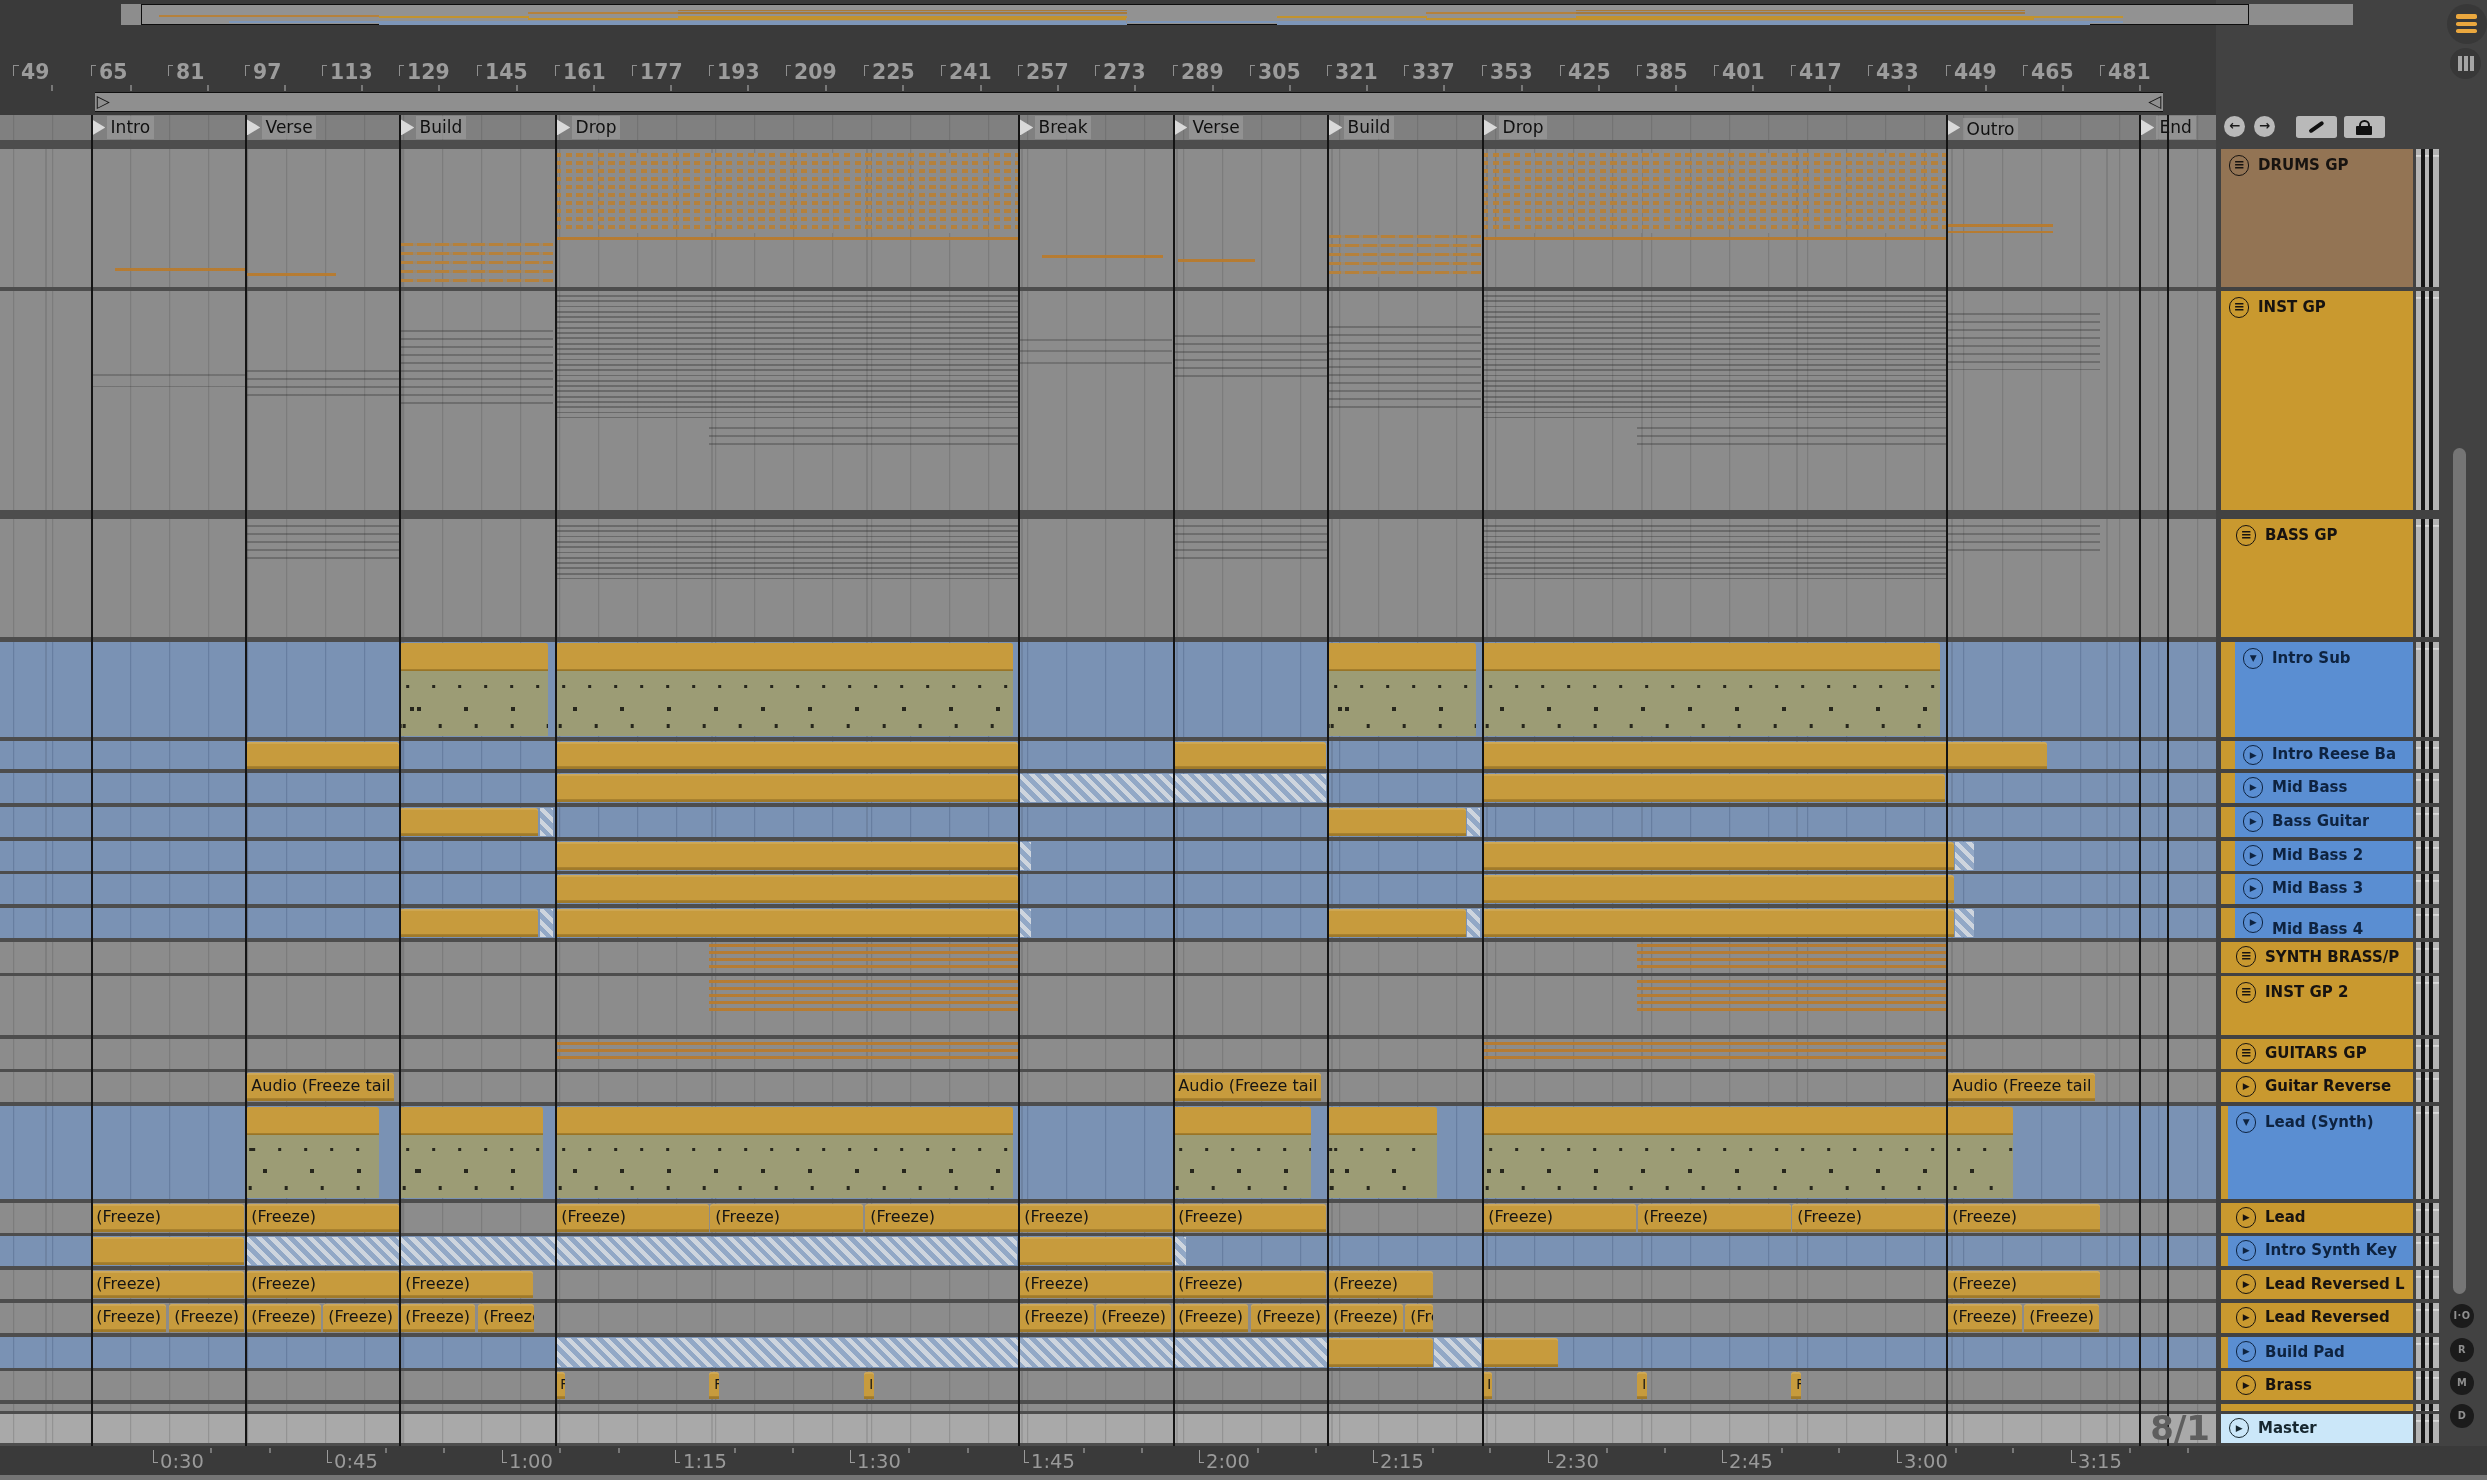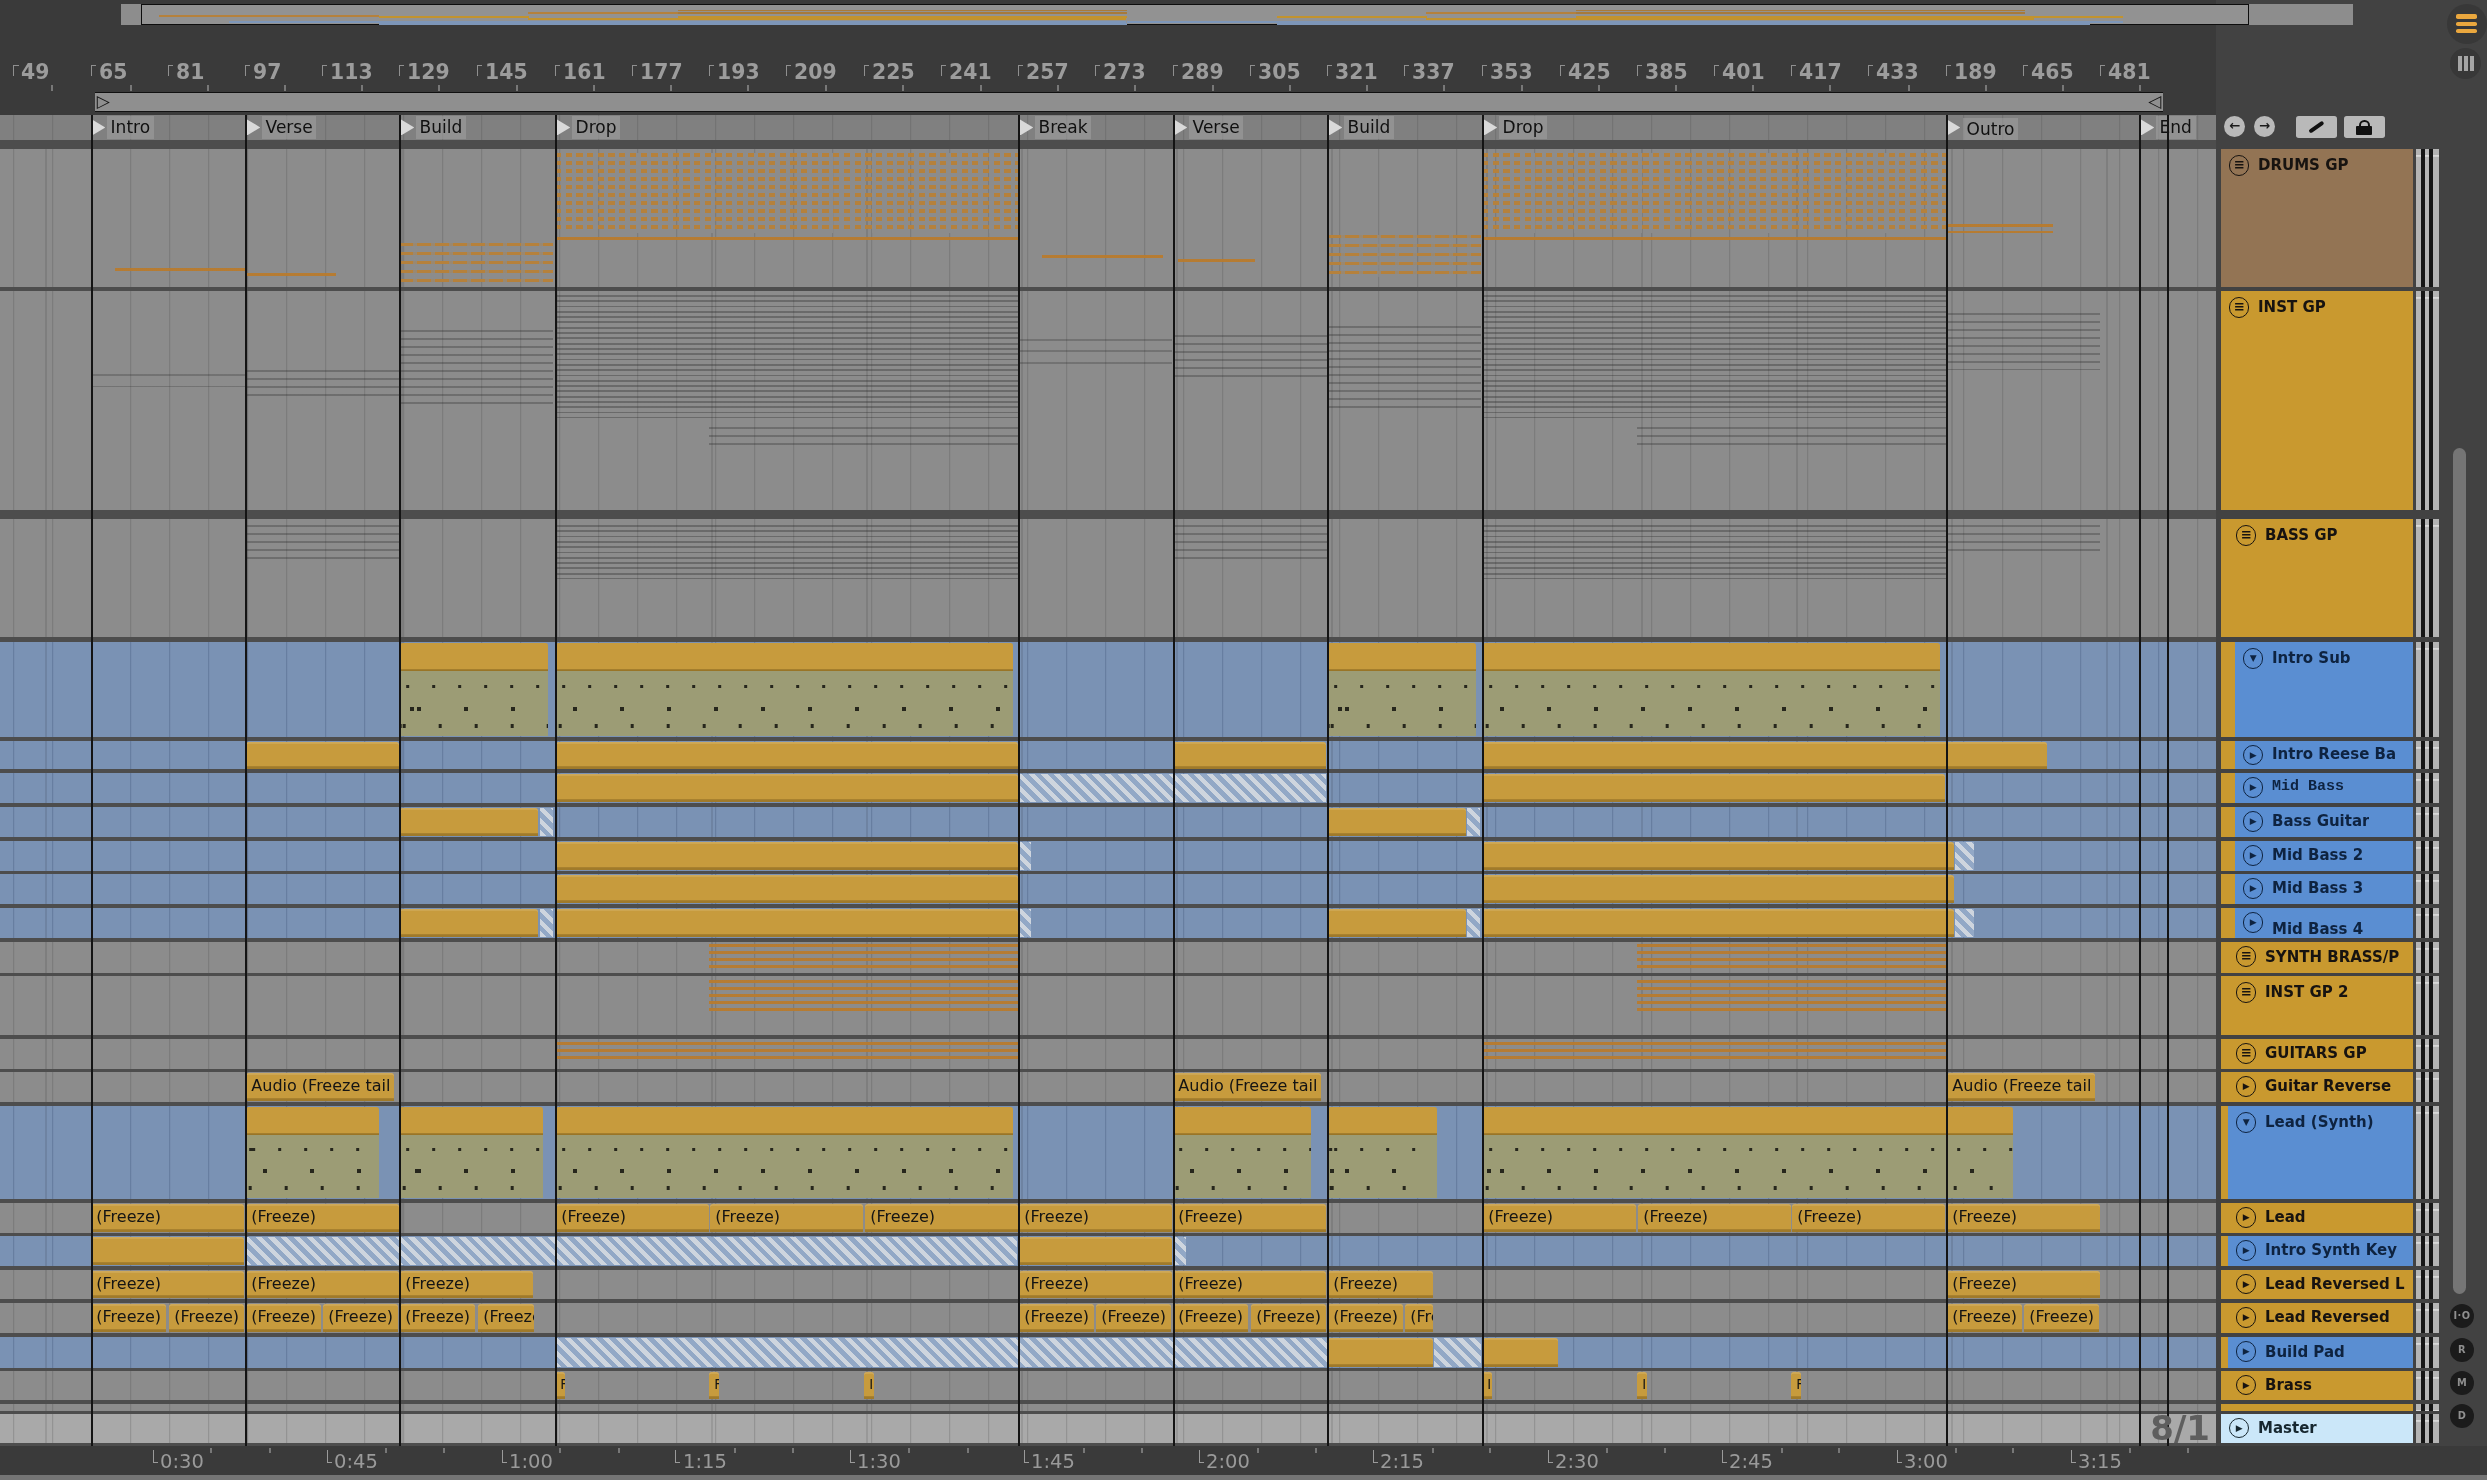--- a/index.html
+++ b/index.html
@@ -147,21 +147,21 @@
       <div style="left: 1714px; top: 12.4px; width: 5.3px; height: 10.7px; border-left: 1.8px solid rgb(143, 143, 143); border-top: 1.8px solid rgb(143, 143, 143);"></div>
       <div class="tick-num" style="left: 1722px; top: 7px;">401</div>
       <div style="left: 1752px; top: 32px; width: 1.8px; height: 6.2px; background: rgb(120, 120, 120);"></div>
       <div style="left: 1791px; top: 12.4px; width: 5.3px; height: 10.7px; border-left: 1.8px solid rgb(143, 143, 143); border-top: 1.8px solid rgb(143, 143, 143);"></div>
       <div class="tick-num" style="left: 1799px; top: 7px;">417</div>
       <div style="left: 1829px; top: 32px; width: 1.8px; height: 6.2px; background: rgb(120, 120, 120);"></div>
       <div style="left: 1868px; top: 12.4px; width: 5.3px; height: 10.7px; border-left: 1.8px solid rgb(143, 143, 143); border-top: 1.8px solid rgb(143, 143, 143);"></div>
       <div class="tick-num" style="left: 1876px; top: 7px;">433</div>
       <div style="left: 1908px; top: 32px; width: 1.8px; height: 6.2px; background: rgb(120, 120, 120);"></div>
       <div style="left: 1946px; top: 12.4px; width: 5.3px; height: 10.7px; border-left: 1.8px solid rgb(143, 143, 143); border-top: 1.8px solid rgb(143, 143, 143);"></div>
-      <div class="tick-num" style="left: 1954px; top: 7px;">189</div>
+      <div class="tick-num" style="left: 1954px; top: 7px;">449</div>
       <div style="left: 1985px; top: 32px; width: 1.8px; height: 6.2px; background: rgb(120, 120, 120);"></div>
       <div style="left: 2023px; top: 12.4px; width: 5.3px; height: 10.7px; border-left: 1.8px solid rgb(143, 143, 143); border-top: 1.8px solid rgb(143, 143, 143);"></div>
       <div class="tick-num" style="left: 2031px; top: 7px;">465</div>
       <div style="left: 2062px; top: 32px; width: 1.8px; height: 6.2px; background: rgb(120, 120, 120);"></div>
       <div style="left: 2100px; top: 12.4px; width: 5.3px; height: 10.7px; border-left: 1.8px solid rgb(143, 143, 143); border-top: 1.8px solid rgb(143, 143, 143);"></div>
       <div class="tick-num" style="left: 2108px; top: 7px;">481</div>
       <div style="left: 2139px; top: 32px; width: 1.8px; height: 6.2px; background: rgb(120, 120, 120);"></div>
     </div>
     <div style="left: 95px; top: 92px; width: 2068px; height: 19.5px; background: rgb(143, 143, 143); border-top: 1.8px solid rgb(17, 17, 17); border-bottom: 1.8px solid rgb(17, 17, 17); z-index: 2;">
       <div style="left: 1.8px; top: -0.9px; font-size: 17px; line-height: 18px; color: rgb(17, 17, 17);">▷</div>
@@ -497,21 +497,21 @@
     <div class="meter" style="left: 2416px; top: 642px; width: 23px; height: 95px; z-index: 3;"></div>
     <div style="left: 2221px; top: 741px; width: 14px; height: 28px; background: rgb(201, 153, 47); z-index: 2;"></div>
     <div style="left: 2235px; top: 741px; width: 178px; height: 28px; background: rgb(90, 142, 210); z-index: 3; overflow: hidden;">
       <div class="hdr-icon" style="left: 8px; top: 3.6px; color: rgb(14, 35, 64); border-color: rgb(14, 35, 64); font-size: 9px; line-height: 18.6px;">▶</div>
       <div class="hdr-name" style="left: 37px; top: 4.4px; color: rgb(14, 35, 64);">Intro Reese Ba</div>
     </div>
     <div class="meter" style="left: 2416px; top: 741px; width: 23px; height: 28px; z-index: 3;"></div>
     <div style="left: 2221px; top: 773px; width: 14px; height: 30px; background: rgb(201, 153, 47); z-index: 2;"></div>
     <div style="left: 2235px; top: 773px; width: 178px; height: 30px; background: rgb(90, 142, 210); z-index: 3; overflow: hidden;">
       <div class="hdr-icon" style="left: 8px; top: 4.4px; color: rgb(14, 35, 64); border-color: rgb(14, 35, 64); font-size: 9px; line-height: 18.6px;">▶</div>
-      <div class="hdr-name" style="left: 37px; top: 5.3px; color: rgb(14, 35, 64); font-family: Liberation Mono, monospace;">Mid Bass</div>
+      <div class="hdr-name" style="left: 37px; top: 5.3px; color: rgb(14, 35, 64);">Mid Bass</div>
     </div>
     <div class="meter" style="left: 2416px; top: 773px; width: 23px; height: 30px; z-index: 3;"></div>
     <div style="left: 2221px; top: 807px; width: 14px; height: 30px; background: rgb(201, 153, 47); z-index: 2;"></div>
     <div style="left: 2235px; top: 807px; width: 178px; height: 30px; background: rgb(90, 142, 210); z-index: 3; overflow: hidden;">
       <div class="hdr-icon" style="left: 8px; top: 4.4px; color: rgb(14, 35, 64); border-color: rgb(14, 35, 64); font-size: 9px; line-height: 18.6px;">▶</div>
       <div class="hdr-name" style="left: 37px; top: 5.3px; color: rgb(14, 35, 64);">Bass Guitar</div>
     </div>
     <div class="meter" style="left: 2416px; top: 807px; width: 23px; height: 30px; z-index: 3;"></div>
     <div style="left: 2221px; top: 841px; width: 14px; height: 30px; background: rgb(201, 153, 47); z-index: 2;"></div>
     <div style="left: 2235px; top: 841px; width: 178px; height: 30px; background: rgb(90, 142, 210); z-index: 3; overflow: hidden;">

